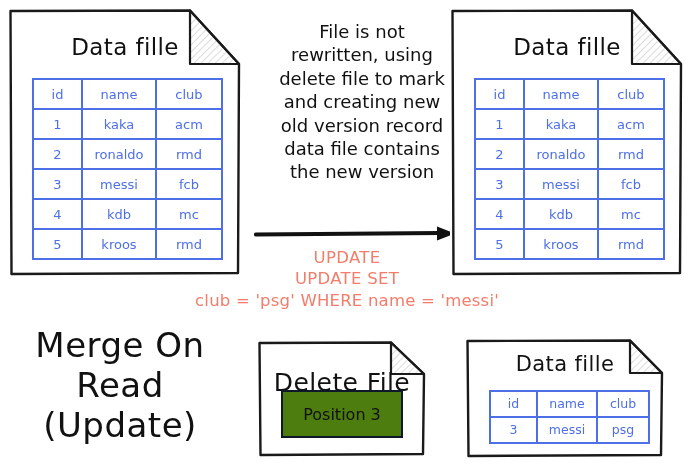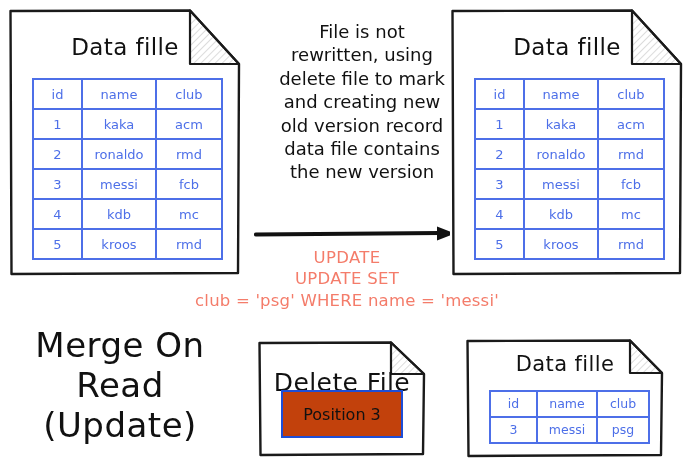--- a/index.html
+++ b/index.html
@@ -98,22 +98,22 @@
     text-align: center;
     color: #111111;
     font-family: "DejaVu Sans", sans-serif;
     line-height: 1.18;
     letter-spacing: 0.5px;
   }
 
   
   #position-box {
     position: absolute;
-    border: 2px solid #1d4ed8;
-    background: #c2410c;
+    border: 2px solid #0f172a;
+    background: #4d7c0f;
     box-sizing: border-box;
     display: flex;
     align-items: center;
     justify-content: center;
     color: #111111;
     font-family: "DejaVu Sans", sans-serif;
     white-space: nowrap;
   }
 </style>
 </head>

